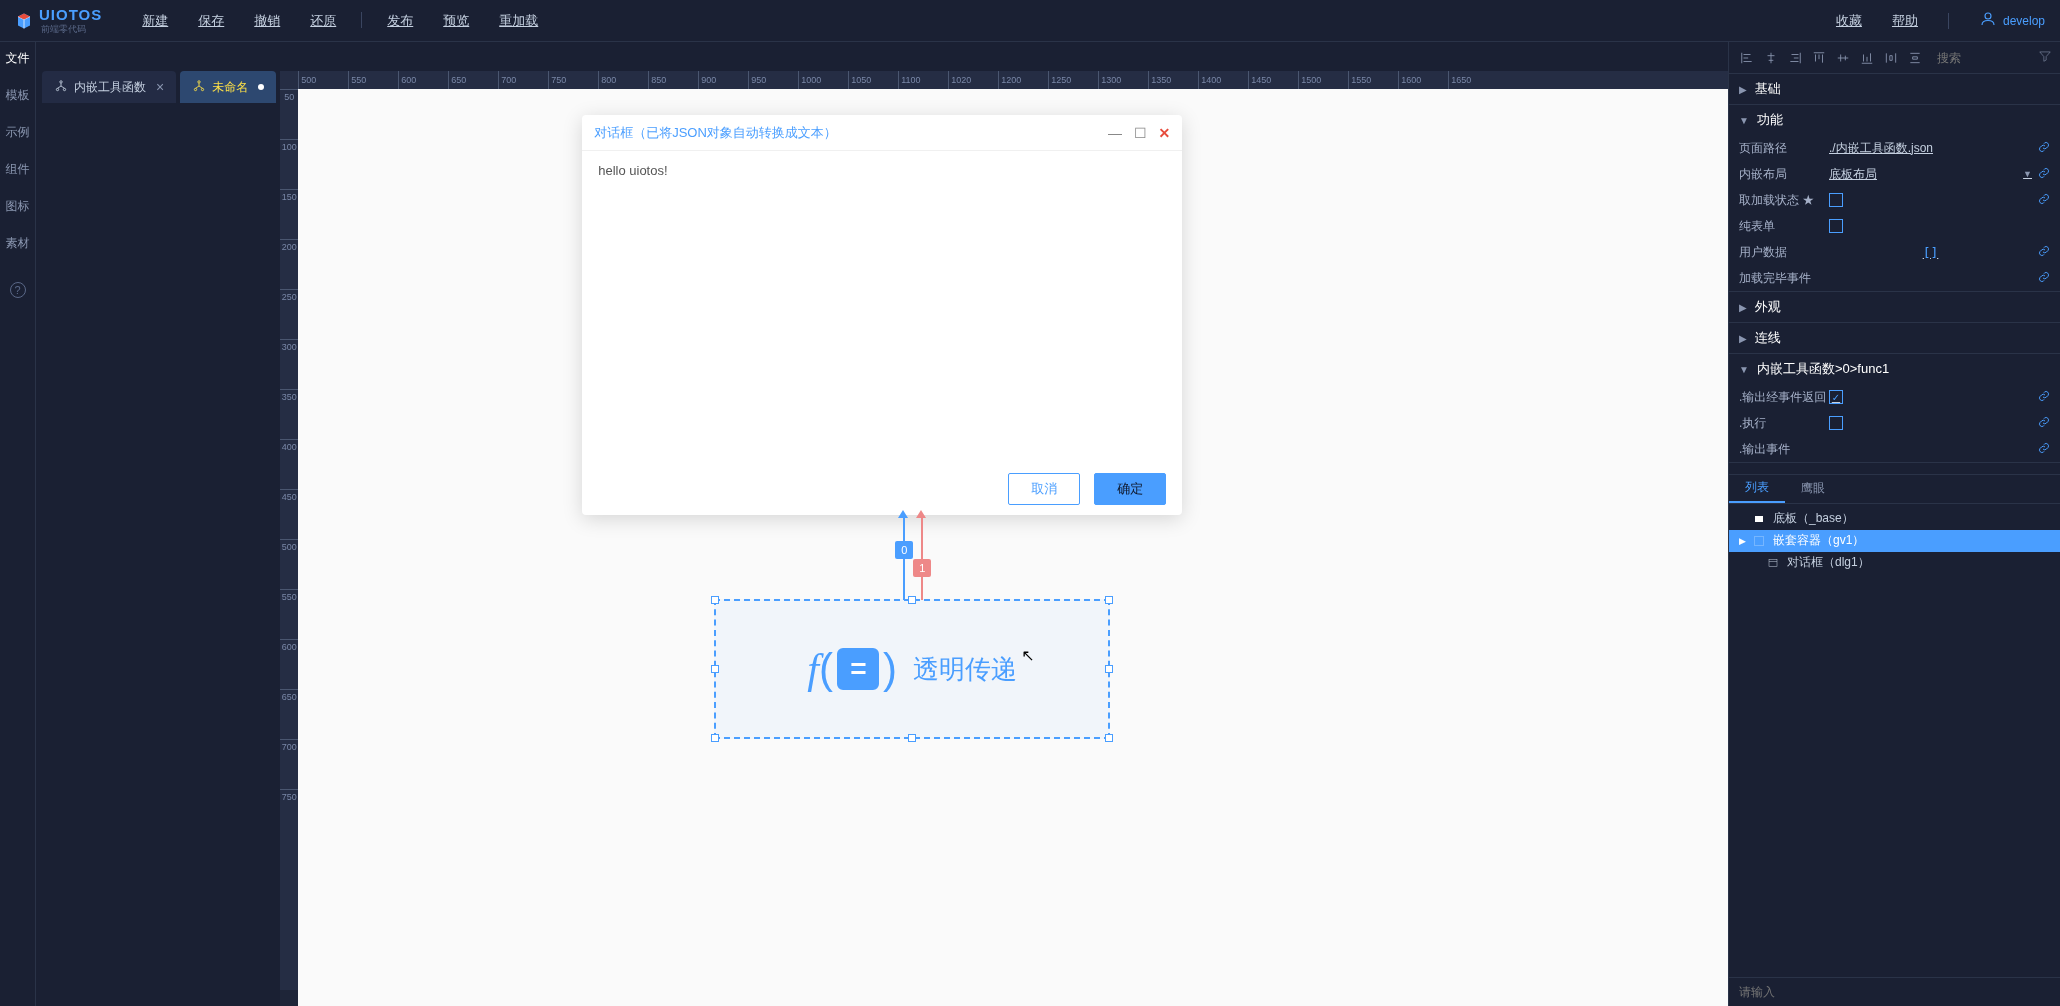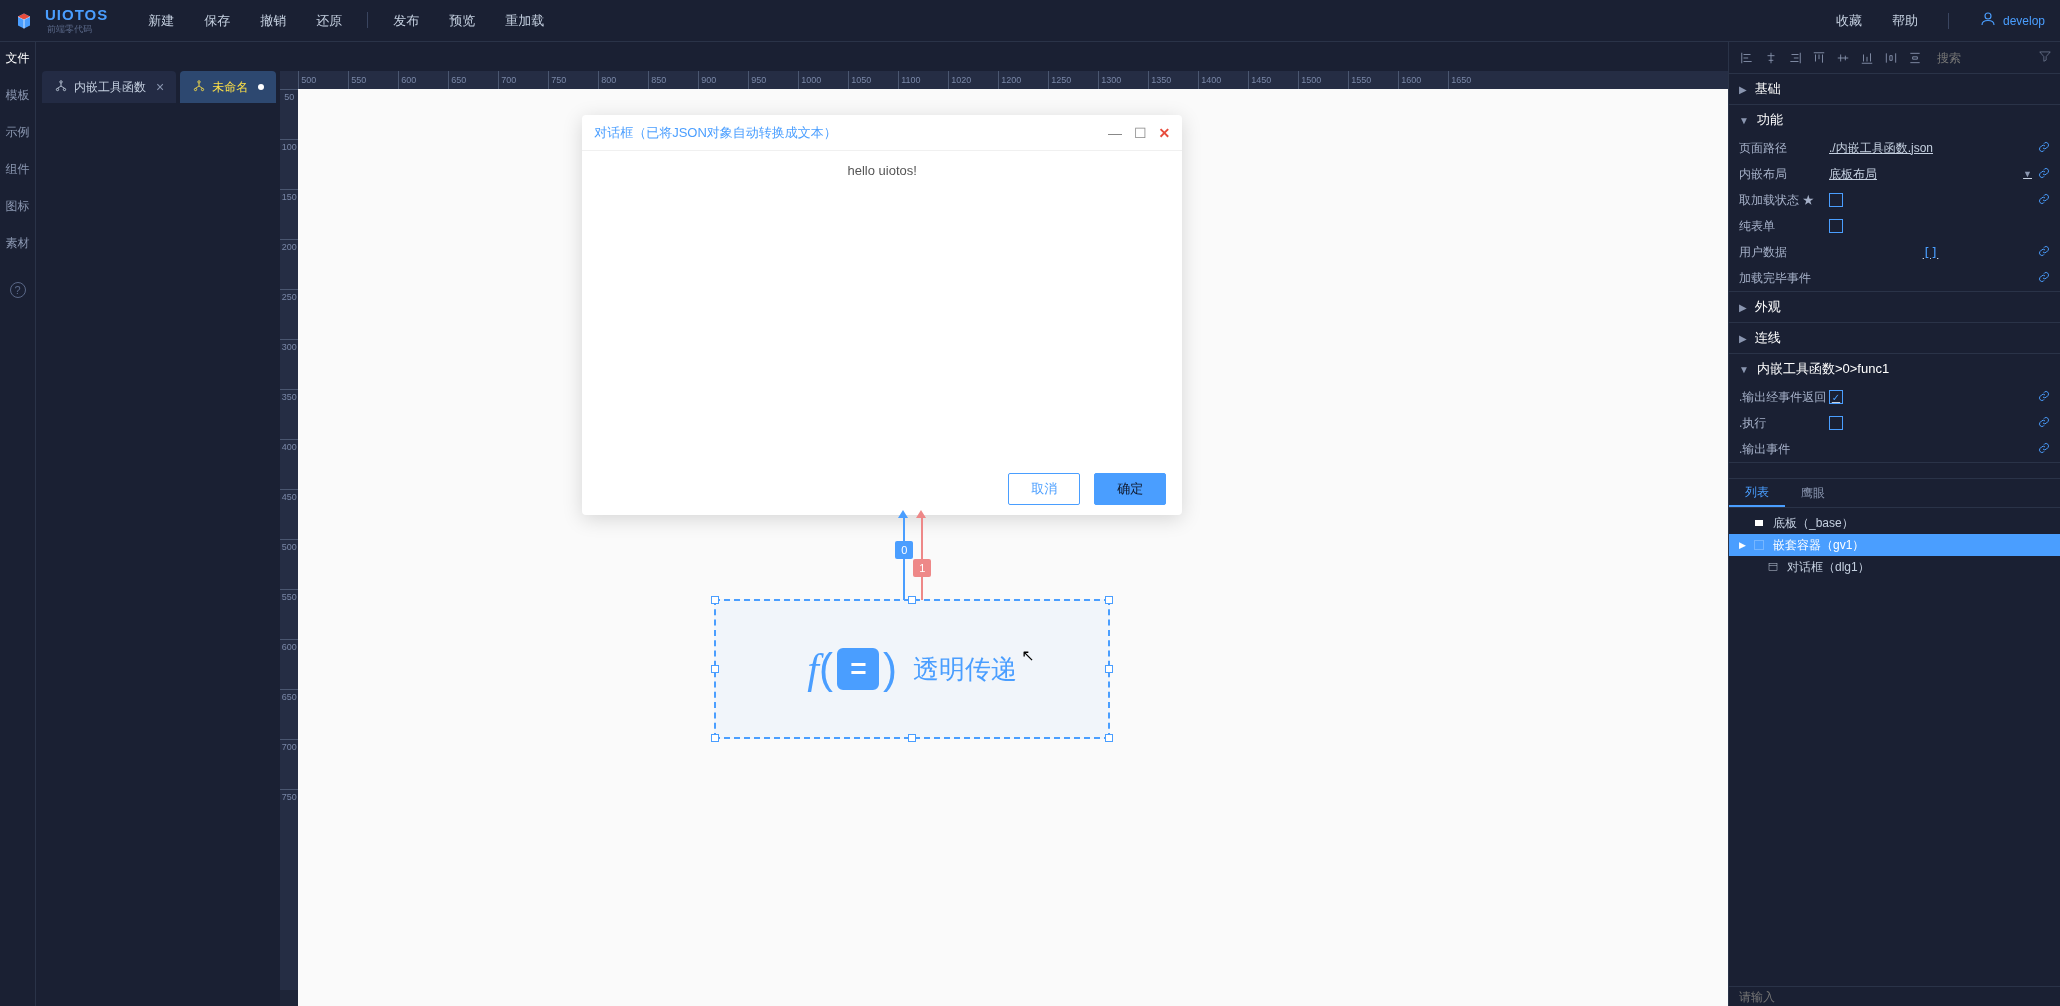--- a/index.html
+++ b/index.html
@@ -1,26 +1,26 @@
 <!DOCTYPE html>
 <html><head>
 <meta charset="utf-8">
 <style>
 * { margin: 0; padding: 0; box-sizing: border-box; font-family: "Microsoft YaHei", sans-serif; }
 body { background: #1a2033; color: #c5d0e0; font-size: 12px; overflow: hidden; }
 .app { display: flex; flex-direction: column; height: 100vh; }
 
 
 .menubar { height: 42px; background: #1a2033; display: flex; align-items: center; padding: 0 15px; border-bottom: 1px solid #2a3348; }
-.logo { display: flex; align-items: center; gap: 12px; margin-right: 40px; }
+.logo { display: flex; align-items: center; gap: 6px; margin-right: 40px; }
 .logo-icon { width: 18px; height: 18px; }
 .logo-text { color: #4a9eff; font-size: 15px; font-weight: bold; letter-spacing: 1px; }
 .logo-sub { font-size: 9px; color: #5a6888; margin-left: 2px; }
 .menu-items { display: flex; gap: 30px; }
-.menu-item { color: #c5d0e0; cursor: pointer; font-size: 13px; }
+.menu-item { color: #c5d0e0; cursor: pointer; font-size: 13px; text-decoration: underline; }
 .menu-sep { width: 1px; height: 16px; background: #3a4560; margin: 0 -5px; }
 .menubar-right { margin-left: auto; display: flex; align-items: center; gap: 30px; }
 .user-sep { width: 1px; height: 16px; background: #3a4560; }
 .user { color: #4a9eff; display: flex; align-items: center; gap: 6px; }
 .user-icon svg { width: 18px; height: 18px; stroke: #4a9eff; fill: none; stroke-width: 1.5; }
 
 
 .body-row { flex: 1; display: flex; min-height: 0; }
 
 
@@ -43,21 +43,21 @@
 
 .canvas-wrap { flex: 1; position: relative; background: #1e2538; overflow: hidden; }
 .ruler-h { position: absolute; top: 0; left: 18px; right: 0; height: 18px; background: #252d44; overflow: hidden; }
 .ruler-h-inner { display: flex; height: 100%; }
 .ruler-tick { flex: 0 0 50px; border-left: 1px solid #4a5670; font-size: 9px; color: #7a88a8; padding-left: 2px; padding-top: 4px; position: relative; }
 .ruler-v { position: absolute; top: 18px; left: 0; bottom: 16px; width: 18px; background: #252d44; overflow: hidden; }
 .ruler-v-inner { display: flex; flex-direction: column; }
 .ruler-vtick { flex: 0 0 50px; border-top: 1px solid #4a5670; font-size: 9px; color: #7a88a8; writing-mode: horizontal-tb; padding-top: 2px; text-align: center; }
 .ruler-corner { position: absolute; top: 0; left: 0; width: 18px; height: 18px; background: #252d44; }
 
-.canvas { position: absolute; top: 18px; left: 18px; right: 0; bottom: 0; background: #fafafa; text-align: center; }
+.canvas { position: absolute; top: 18px; left: 18px; right: 0; bottom: 0; background: #fafafa; }
 
 
 .dialog { position: absolute; top: 26px; left: 284px; width: 600px; height: 400px; background: #fff; border-radius: 4px; box-shadow: 0 4px 20px rgba(0,0,0,0.15); display: flex; flex-direction: column; }
 .dialog-header { height: 36px; display: flex; align-items: center; padding: 0 12px; border-bottom: 1px solid #f0f0f0; }
 .dialog-title { color: #4a9eff; font-size: 13px; }
 .dialog-ctrls { margin-left: auto; display: flex; gap: 12px; align-items: center; }
 .dialog-ctrl { cursor: pointer; color: #888; font-size: 14px; }
 .dialog-ctrl.close { color: #e74c3c; font-weight: bold; }
 .dialog-body { flex: 1; padding: 12px 16px; color: #555; font-size: 13px; }
 .dialog-footer { height: 52px; display: flex; align-items: center; justify-content: flex-end; gap: 14px; padding: 0 16px; }
@@ -118,21 +118,21 @@
 
 .tree { padding: 4px 0; }
 .tree-row { height: 22px; display: flex; align-items: center; padding: 0 10px; cursor: pointer; font-size: 12px; color: #c5d0e0; }
 .tree-row.selected { background: #4a9eff; color: #fff; }
 .tree-row .tchev { width: 14px; font-size: 9px; color: #8a96b0; }
 .tree-row.selected .tchev { color: #fff; }
 .tree-row .ticon { width: 16px; margin-right: 4px; display: flex; align-items: center; }
 .tree-row .ticon svg { width: 12px; height: 12px; }
 .tree-row.indent1 { padding-left: 24px; }
 
-.panel-footer { height: 20px; border-top: 1px solid #2a3348; display: flex; align-items: center; padding: 0 10px; }
+.panel-footer { height: 29px; border-top: 1px solid #2a3348; display: flex; align-items: center; padding: 0 10px; }
 .panel-footer input { width: 100%; background: transparent; border: none; color: #8a96b0; outline: none; font-size: 12px; }
 </style>
 </head>
 <body>
 
 <div class="app">
 
   <div class="menubar">
     <div class="logo">
       <span class="logo-icon">

